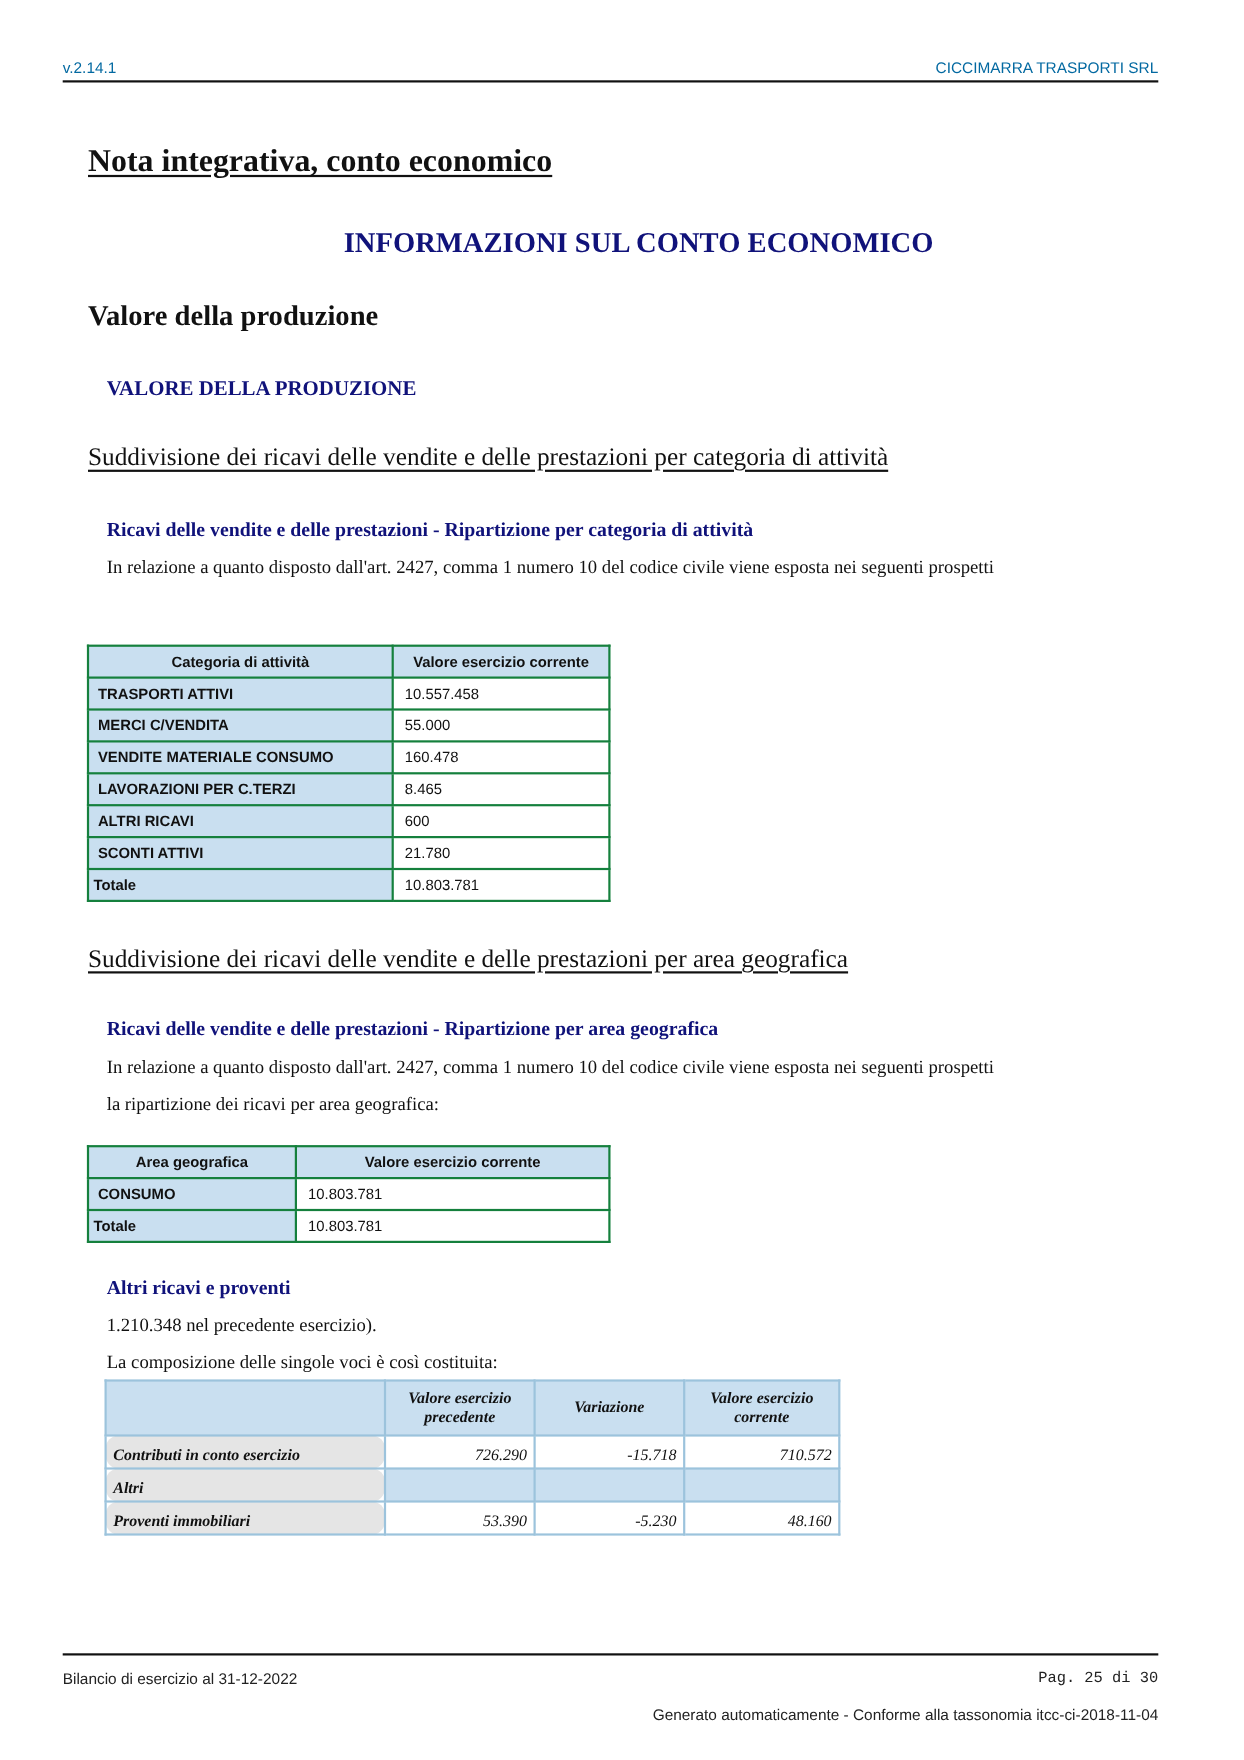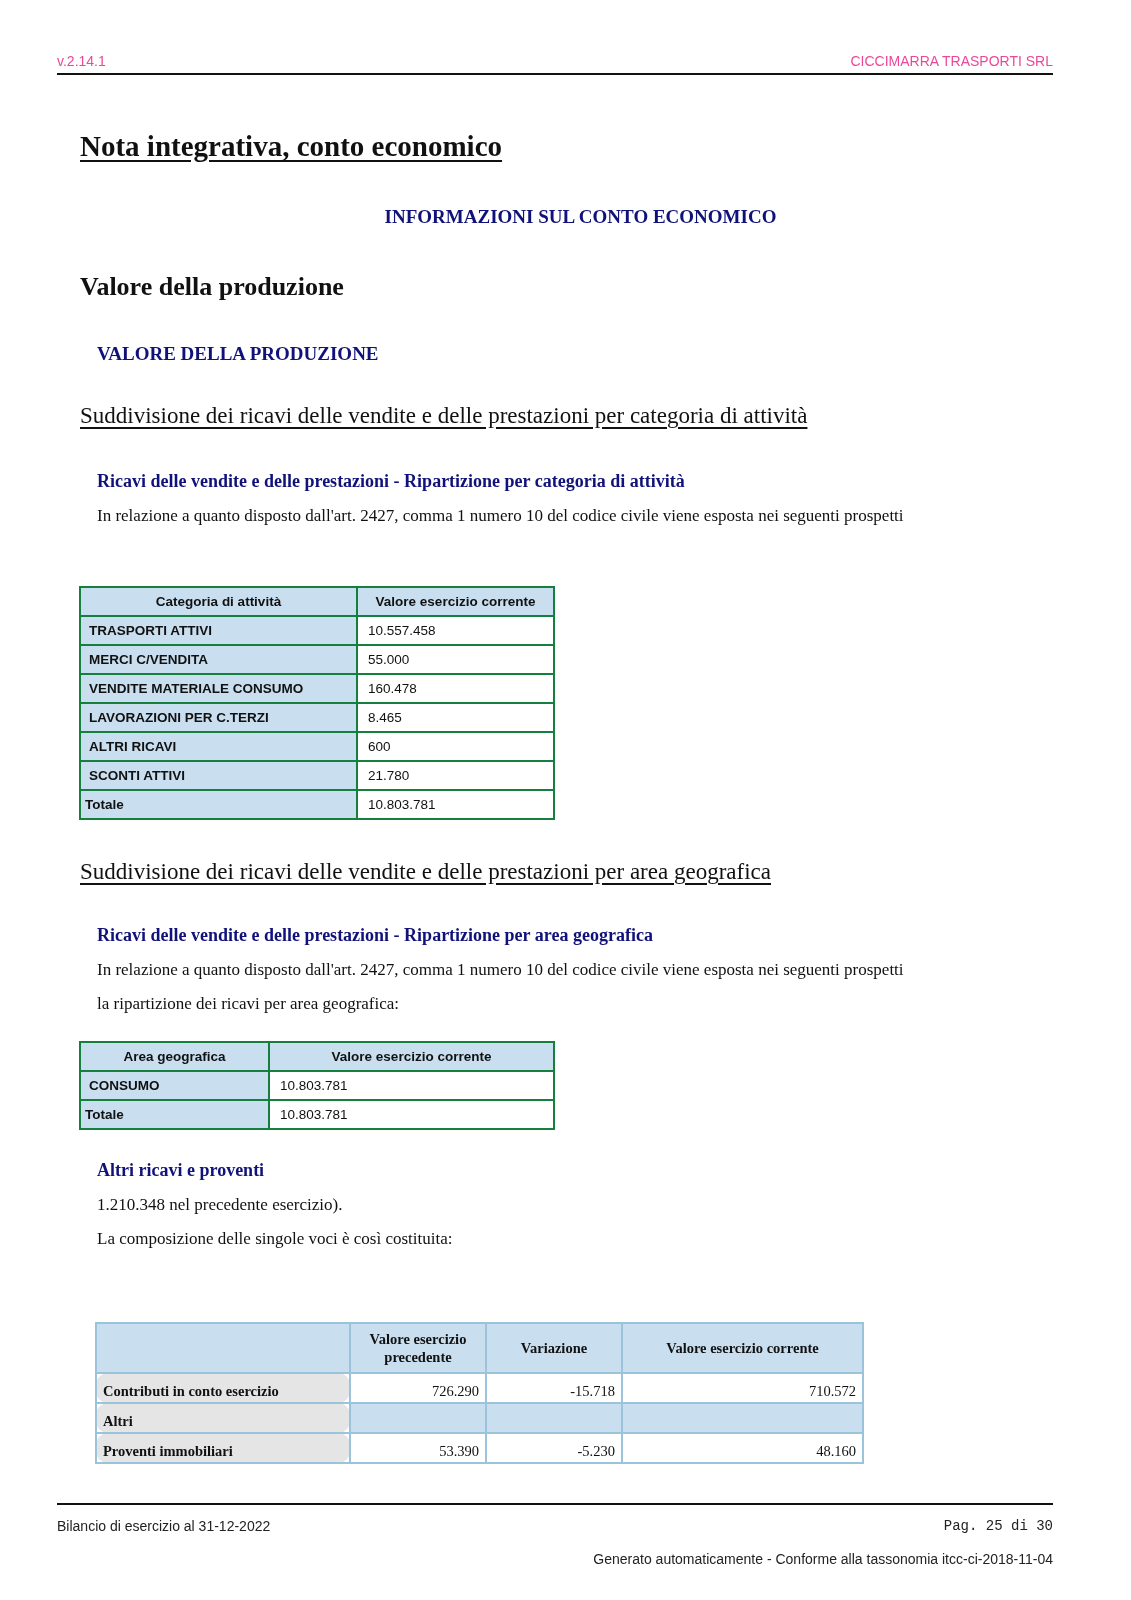--- a/index.html
+++ b/index.html
@@ -1,24 +1,24 @@
 <!DOCTYPE html>
 <html><head>
 <meta charset="utf-8">
 <style>
   html, body { margin: 0; padding: 0; background: #ffffff; }
   body { width: 1131px; height: 1600px; position: relative; overflow: hidden; font-family: "Liberation Serif", serif; color: #111; }
 
-  .hdr { position: absolute; left: 57px; right: 78px; top: 50px; height: 26px; font-family: "Liberation Sans", sans-serif; font-size: 14px; color: #ec4899; }
+  .hdr { position: absolute; left: 57px; right: 78px; top: 50px; height: 26px; font-family: "Liberation Sans", sans-serif; font-size: 14px; color: #0369a1; }
   .hdr .l { position: absolute; left: 0; top: 3px; }
   .hdr .r { position: absolute; right: 0; top: 3px; }
   .rule { position: absolute; left: 57px; right: 78px; height: 2px; background: #111; }
 
   .h1 { position: absolute; left: 80px; top: 130px; font-size: 29px; font-weight: bold; text-decoration: underline; text-underline-offset: 4px; margin: 0; }
-  .center-title { position: absolute; left: 0; right: 0; top: 206px; text-align: center; font-size: 19px; font-weight: bold; color: #10127a; padding-left: 30px; }
+  .center-title { position: absolute; left: 0; right: 0; top: 206px; text-align: center; font-size: 26px; font-weight: bold; color: #10127a; padding-left: 30px; }
   .h2 { position: absolute; left: 80px; top: 272px; font-size: 26px; font-weight: bold; margin: 0; }
   .h3-blue { position: absolute; left: 97px; top: 343px; font-size: 19px; font-weight: bold; color: #10127a; }
   .sect { position: absolute; left: 80px; font-size: 23px; text-decoration: underline; text-underline-offset: 4px; }
   .sub { position: absolute; left: 97px; font-size: 18px; font-weight: bold; color: #10127a; }
   .para { position: absolute; left: 97px; width: 920px; font-size: 17px; line-height: 34px; }
 
   table { position: absolute; border-collapse: collapse; }
   .t-sans { font-family: "Liberation Sans", sans-serif; font-size: 13.5px; }
   .t-sans td, .t-sans th { border: 2px solid #15803d; height: 27px; padding: 0 10px; }
   .t-sans th { background: #c9dff0; font-weight: bold; text-align: center; }
@@ -116,21 +116,21 @@
   </tr>
 </tbody>
   </table>
 
 <div class="sub" style="top:1160px;">Altri ricavi e proventi</div>
 <div class="para" style="top:1188px;">
   <div>1.210.348 nel precedente esercizio).</div>
   <div>La composizione delle singole voci è così costituita:</div>
 </div>
 
-<table class="t-serif" style="left:95px; top:1322px; width:769px;">
+<table class="t-serif" style="left:95px; top:1254px; width:669px;font-style:italic;">
   <tbody>
       <tr>
     <th style="width:240px;"></th>
     <th style="width:122px;">Valore esercizio precedente</th>
     <th style="width:122px;">Variazione</th>
     <th>Valore esercizio corrente</th>
   </tr>
   <tr>
     <td class="lbl">Contributi in conto esercizio</td>
     <td class="num">726.290</td>

